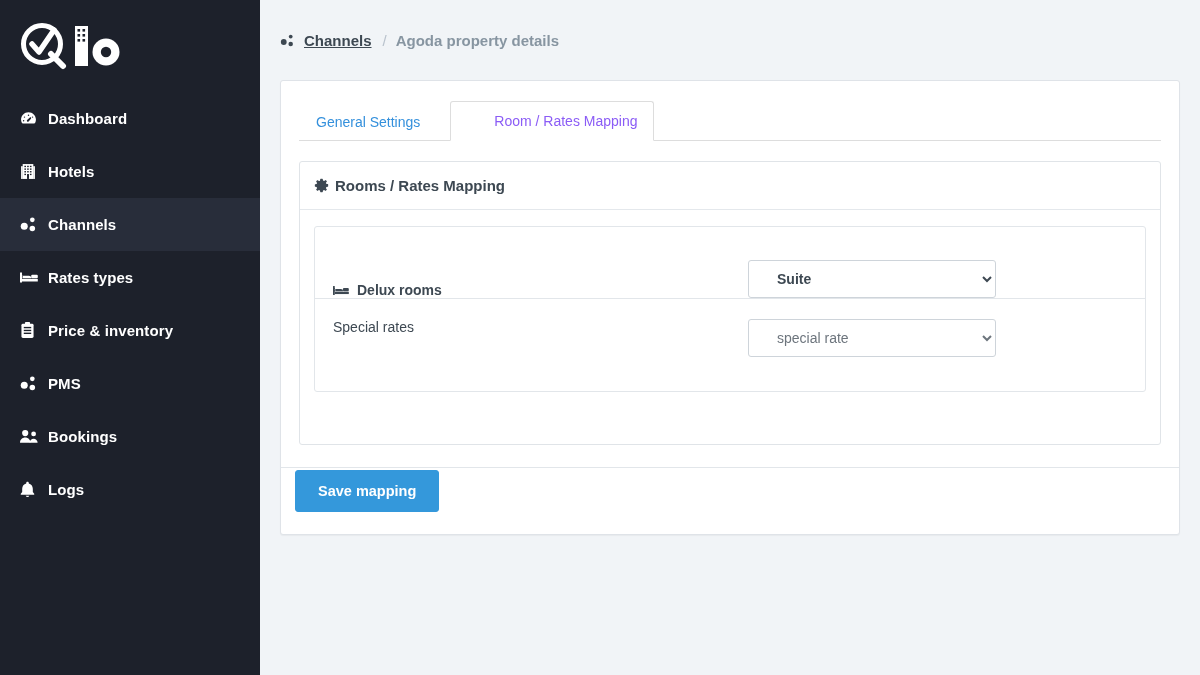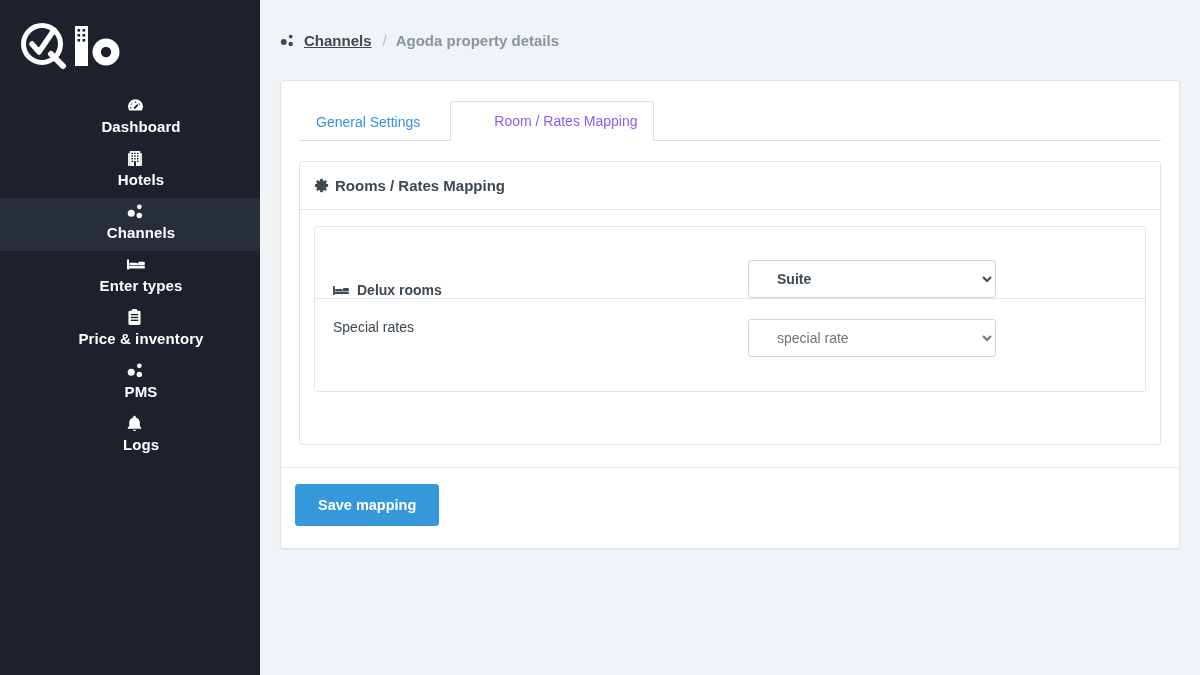--- a/index.html
+++ b/index.html
@@ -48,21 +48,20 @@
     align-items: center;
     height: 53px;
     padding-left: 20px;
     color: #ffffff;
     font-size: 15px;
     font-weight: bold;
     cursor: pointer;
     text-decoration: none;
     border: 0;
     background: transparent;
-    flex-direction: column;
   }
 
   .nav-item.active {
     background: #282d3a;
   }
 
   .nav-ico {
     width: 26px;
     flex: 0 0 26px;
     display: flex;
@@ -258,21 +257,21 @@
     font-weight: bold;
     color: #3d4852;
   }
 
   select.mapping-select.muted {
     color: #6d757d;
   }
 
   .card-footer {
     border-top: 1px solid #e2e6ea;
-    padding: 16px 18px 22px 14px;
+    padding: 2px 18px 22px 14px;
   }
 
   .btn-primary {
     background: #3498db;
     border: 1px solid #3498db;
     color: #ffffff;
     font-weight: bold;
     font-size: 14.5px;
     font-family: inherit;
     padding: 12px 22px;
@@ -357,21 +356,21 @@
         <span class="nav-ico">
           <svg width="18" height="15" viewBox="0 0 18 14" fill="currentColor">
             <rect x="0" y="2" width="2" height="10"></rect>
             <rect x="0" y="4.3" width="2.2" height="1.2"></rect>
             <rect x="0" y="6.6" width="2.2" height="1.2"></rect>
             <path d="M2.6 5.2h6.2a2.6 2.6 0 0 1 2.6 2.6v0H2.6z"></path>
             <rect x="11.2" y="4.2" width="6.6" height="3.6" rx="1.1"></rect>
             <rect x="2" y="8.4" width="15.8" height="2.6"></rect>
           </svg>
         </span>
-        <span class="nav-label">Enter types</span>
+        <span class="nav-label">Rates types</span>
       </a>
 
       <a class="nav-item" href="#">
         <span class="nav-ico">
           <svg width="15" height="17" viewBox="0 0 13 16" fill="currentColor">
             <rect x="0.8" y="1.6" width="11.4" height="13.4" rx="1.4"></rect>
             <rect x="4.1" y="0" width="4.8" height="2.8" rx="0.8"></rect>
             <rect x="3" y="4.6" width="7" height="1.3" fill="#1d212b"></rect>
             <rect x="3" y="7.3" width="7" height="1.3" fill="#1d212b"></rect>
             <rect x="3" y="10" width="7" height="1.3" fill="#1d212b"></rect>
@@ -384,20 +383,31 @@
         <span class="nav-ico">
           <svg width="17" height="17" viewBox="0 0 16 16" fill="currentColor">
             <circle cx="4" cy="9.6" r="3.3"></circle>
             <circle cx="11.6" cy="3.6" r="2.2"></circle>
             <circle cx="11.6" cy="11.8" r="2.6"></circle>
           </svg>
         </span>
         <span class="nav-label">PMS</span>
       </a>
 
+      <a class="nav-item" href="#">
+        <span class="nav-ico">
+          <svg width="18" height="15" viewBox="0 0 18 14" fill="currentColor">
+            <circle cx="5.2" cy="3.6" r="3.1"></circle>
+            <path d="M0 13.3c0-3 2.3-5.2 5.2-5.2s5.2 2.2 5.2 5.2z"></path>
+            <circle cx="13.6" cy="4.4" r="2.4"></circle>
+            <path d="M9.6 13.3c0-2.4 1.8-4.1 4-4.1s4 1.7 4 4.1z"></path>
+          </svg>
+        </span>
+        <span class="nav-label">Bookings</span>
+      </a>
 
       <a class="nav-item" href="#">
         <span class="nav-ico">
           <svg width="15" height="17" viewBox="0 0 14 16" fill="currentColor">
             <path d="M7 0.6c-.7 0-1.2.5-1.2 1.2v.5C3.6 2.8 2 4.8 2 7.2v3.1L0.7 12c-.3.4 0 1 .5 1h11.6c.5 0 .8-.6.5-1L12 10.3V7.2c0-2.4-1.6-4.4-3.8-4.9v-.5c0-.7-.5-1.2-1.2-1.2z"></path>
             <path d="M5.3 13.9a1.8 1.8 0 0 0 3.4 0z"></path>
           </svg>
         </span>
         <span class="nav-label">Logs</span>
       </a>

